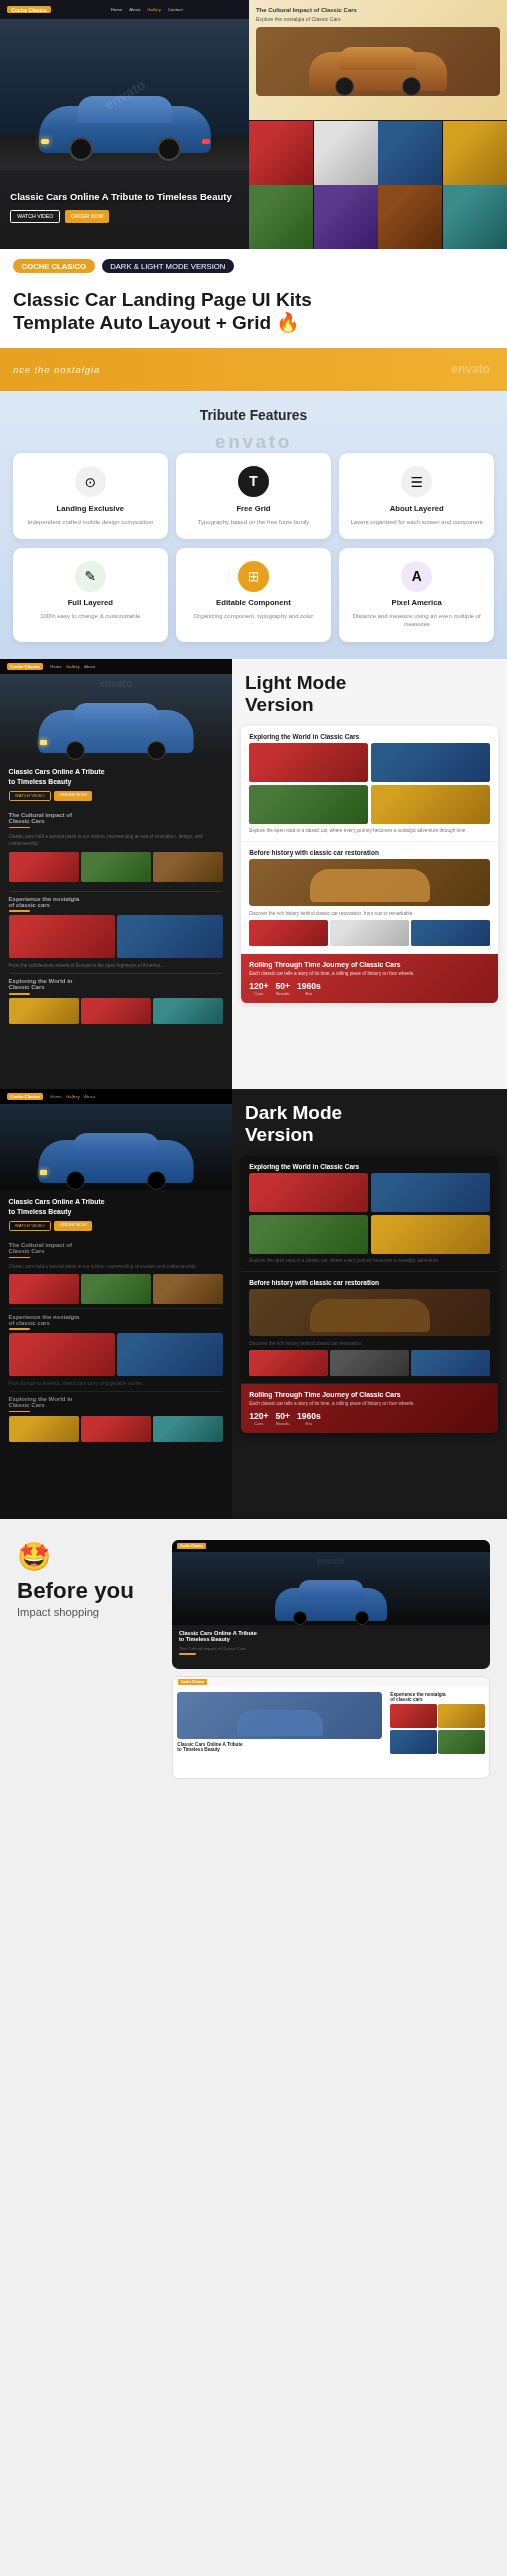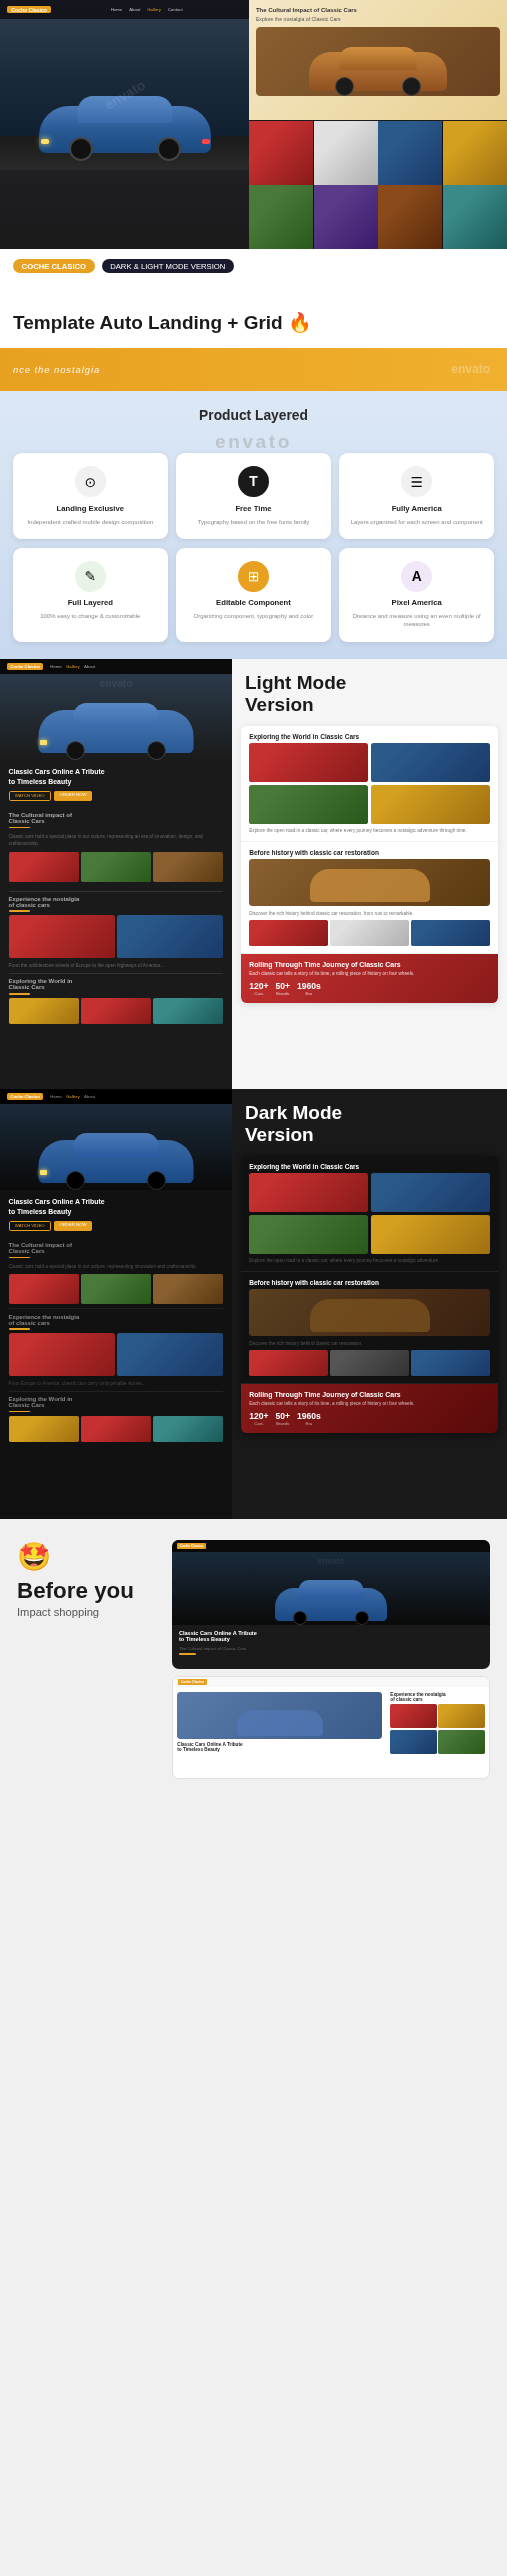--- a/index.html
+++ b/index.html
@@ -158,20 +158,27 @@
         <div style="position:absolute; bottom:8.6px; left:calc(50% - 56px); width:24px; height:24px; background:#111; border-radius:50%; border:2.6px solid #444;"></div>
         <div style="position:absolute; bottom:8.6px; left:calc(50% + 32px); width:24px; height:24px; background:#111; border-radius:50%; border:2.6px solid #444;"></div>
 
         <div style="position:absolute; bottom:26px; left:calc(50% - 84px); width:8.6px; height:5.2px; background:#ffe066; border-radius:1.7px; box-shadow:0 0 6.9px #ffe066;"></div>
         <div style="position:absolute; bottom:26px; left:calc(50% + 77px); width:8.6px; height:5.2px; background:#ff4444; border-radius:1.7px;"></div>
 
         <div style="position:absolute; top:50%; left:50%; transform:translate(-50%,-50%) rotate(-30deg); color:rgba(255,255,255,0.1); font-size:13.8px; font-weight:bold; white-space:nowrap;">envato</div>
       </div>
     </div>
 
+    <div style="position:absolute; bottom:26px; left:10.3px; right:10.3px; z-index:10;">
+      <div style="color:white; font-size:9.5px; font-weight:bold; line-height:1.3; margin-bottom:6.9px; text-shadow:0.9px 0.9px 2.6px rgba(0,0,0,0.9);">Classic Cars Online A Tribute to Timeless Beauty</div>
+      <div style="display:flex; gap:4.3px;">
+        <button style="background:transparent; border:0.9px solid white; color:white; padding:2.6px 6px; font-size:5.2px; border-radius:1.7px; cursor:pointer;">WATCH VIDEO</button>
+        <button style="background:#e8a020; border:none; color:white; padding:2.6px 6px; font-size:5.2px; border-radius:1.7px; cursor:pointer;">ORDER NOW</button>
+      </div>
+    </div>
   </div>
 
   <div style="width:258px; height:249px; display:flex; flex-direction:column; gap:0.9px; overflow:hidden;">
 
     <div style="height:120px; background:linear-gradient(135deg,#f5e8c8 0%,#e8d090 100%); position:relative; overflow:hidden; padding:6.9px;">
       <div style="font-size:6px; font-weight:bold; color:#333; margin-bottom:3.4px;">The Cultural Impact of Classic Cars</div>
       <div style="font-size:5.2px; color:#555; margin-bottom:4.3px;">Explore the nostalgia of Classic Cars</div>
 
       <div style="width:100%; height:69px; background:linear-gradient(135deg,#8a6030 0%,#6a4020 100%); border-radius:4.3px; position:relative; overflow:hidden;">
         <div style="position:absolute; bottom:4.3px; left:50%; transform:translateX(-50%); width:138px; height:39px; background:linear-gradient(180deg,#c0803a 0%,#905020 100%); border-radius:21.5px 21.5px 5.2px 5.2px;"></div>
@@ -194,51 +201,51 @@
   </div>
 </div>
 
 <div class="badge-row">
   <span class="badge-orange">COCHE CLASICO</span>
   <span class="badge-dark">DARK &amp; LIGHT MODE VERSION</span>
 </div>
 
 <div class="main-title-block">
   <div class="main-title">
-    <br>
-    <span>Template Auto Landing + Grid</span>
+    <span>Classic Car Landing Page UI Kits</span><br>
+    <span>Template Auto Layout + Grid</span>
     <span>🔥</span>
   </div>
 </div>
 
 <div class="preview-strip">
   <span class="preview-strip-text">nce the nostalgia</span>
   <span class="preview-strip-watermark">envato</span>
 </div>
 
 <div class="features-section">
-  <div class="features-title">Product Layered</div>
+  <div class="features-title">Tribute Features</div>
   <div class="features-title-watermark">envato</div>
   <div class="features-grid">
 
     <div class="feature-card">
       <div class="feature-icon">⊙</div>
       <div class="feature-name">Landing Exclusive</div>
       <div class="feature-desc">Independent crafted mobile design composition</div>
     </div>
 
     <div class="feature-card">
       <div class="feature-icon" style="background:#1a1a1a; color:white; font-weight:bold;">T</div>
-      <div class="feature-name">Free Time</div>
+      <div class="feature-name">Free Grid</div>
       <div class="feature-desc">Typography based on the free fonts family</div>
     </div>
 
     <div class="feature-card">
       <div class="feature-icon">☰</div>
-      <div class="feature-name">Fully America</div>
+      <div class="feature-name">About Layered</div>
       <div class="feature-desc">Layers organized for each screen and component</div>
     </div>
 
     <div class="feature-card">
       <div class="feature-icon" style="background:#e8f4e8;">✎</div>
       <div class="feature-name">Full Layered</div>
       <div class="feature-desc">100% easy to change &amp; customizable</div>
     </div>
 
     <div class="feature-card">

